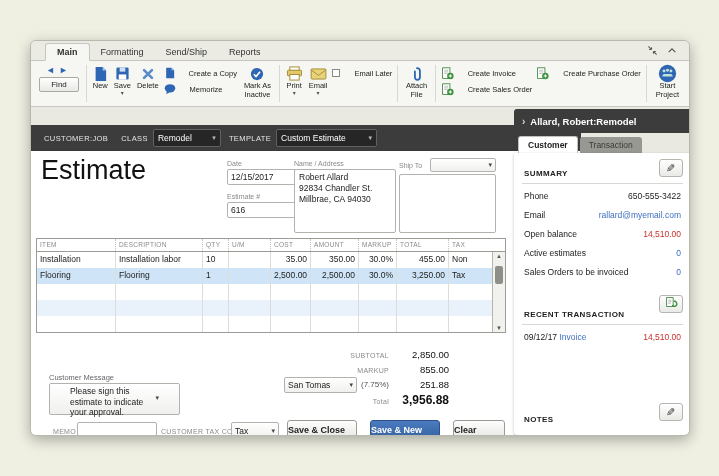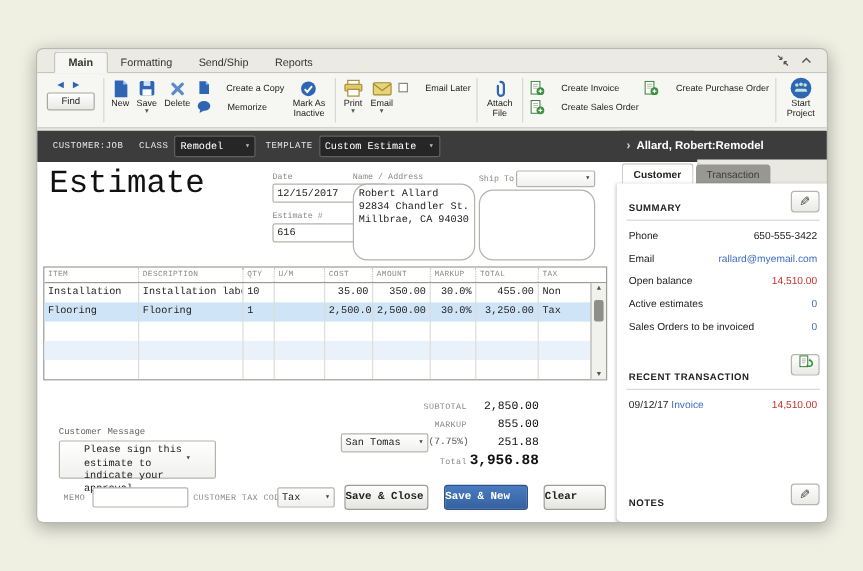--- a/index.html
+++ b/index.html
@@ -37,35 +37,35 @@
   .stack { display:flex; flex-direction:column; justify-content:flex-start; padding:3px 2px; gap:2px; }
   .tsmall { display:flex; align-items:center; gap:14px; font-size:7.5px; height:14px; white-space:nowrap; }
   .tsmall .ic { display:flex; align-items:center; }
   .findgrp { display:flex; flex-direction:column; align-items:center; padding:2px 4px; gap:2px; }
   .findarrows { font-size:9px; color:#2f66b3; letter-spacing:4px; line-height:10px; }
   .findbtn { width:40px; height:15px; font-size:8px; text-align:center; line-height:13px;
     border:1px solid #a9a9a2; border-radius:2px; background:linear-gradient(#fff,#e8e8e4); }
   .chk { width:8px; height:8px; border:1px solid #8a8a84; background:#fff; display:inline-block; }
   
   .content { position:relative; height:330px; }
-  .leftcard { position:absolute; left:0; top:2px; width:550px; height:326px;font-family:Liberation Mono, monospace; }
+  .leftcard { position:absolute; left:0; top:18px; width:550px; height:326px; }
   .darkbar { height:26px; background:#3c3c3c; border-radius:0 3px 0 0;
     display:flex; align-items:center; padding-left:13px; }
   .dlabel { font-size:7.5px; color:#e6e6e6; letter-spacing:.4px; margin-right:5px; }
   .ddl { height:18px; background:#262626; border:1px solid #616161; border-radius:2px;
     color:#fff; font-size:8.5px; display:flex; align-items:center; padding:0 4px; }
   .ddl .txt { flex:1; overflow:hidden; white-space:nowrap; }
   .ddl .caret { color:#b9b9b9; font-size:7px; margin-left:4px; }
   .form { position:relative; height:300px; background:#fff; border-radius:0 0 4px 4px;
     box-shadow:0 1px 3px rgba(0,0,0,.25); }
   .est-title { position:absolute; left:10px; top:4px; font-size:27px; color:#111; }
   .flabel { position:absolute; font-size:7px; color:#8a8a8a; }
   .tinput { position:absolute; background:#fff; border:1px solid #b3b3ae; border-radius:2px;
     font-size:8.5px; display:flex; align-items:center; padding:0 3px; }
-  .tbox { position:absolute; background:#fff; border:1px solid #b3b3ae; border-radius:12px;
+  .tbox { position:absolute; background:#fff; border:1px solid #b3b3ae; border-radius:2px;
     font-size:8.5px; line-height:1.3; padding:2px 4px; white-space:pre-line; }
   .selddl { position:absolute; background:linear-gradient(#fff,#f0f0ee); border:1px solid #b3b3ae;
     border-radius:2px; font-size:8.5px; display:flex; align-items:center; padding:0 3px; }
   .selddl .caret { margin-left:auto; font-size:7px; color:#444; }
   
   .etable { position:absolute; left:5px; top:87px; width:470px; border:1px solid #9c9c96; background:#fff; }
   .trow, .thead { display:grid; grid-template-columns:78px 87px 26px 42px 40px 48px 38px 52px 44px; }
   .thead { height:13px; border-bottom:1px solid #9c9c96; }
   .hcell { font-size:6.5px; color:#8a8a8a; letter-spacing:.3px; line-height:12px; padding-left:3px;
     border-left:1px dotted #c6c6c0; overflow:hidden; }

